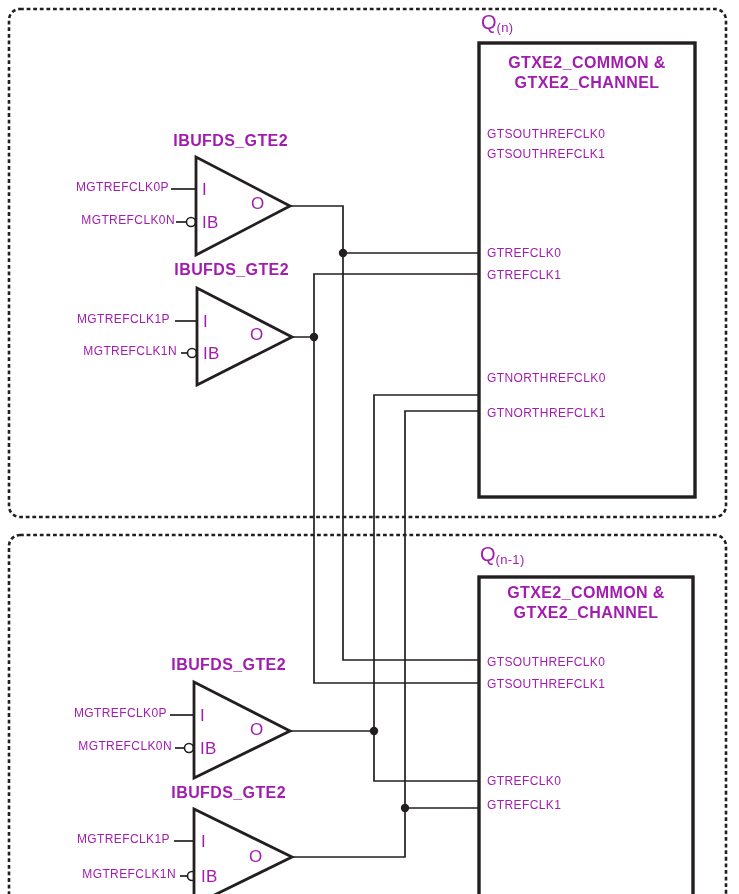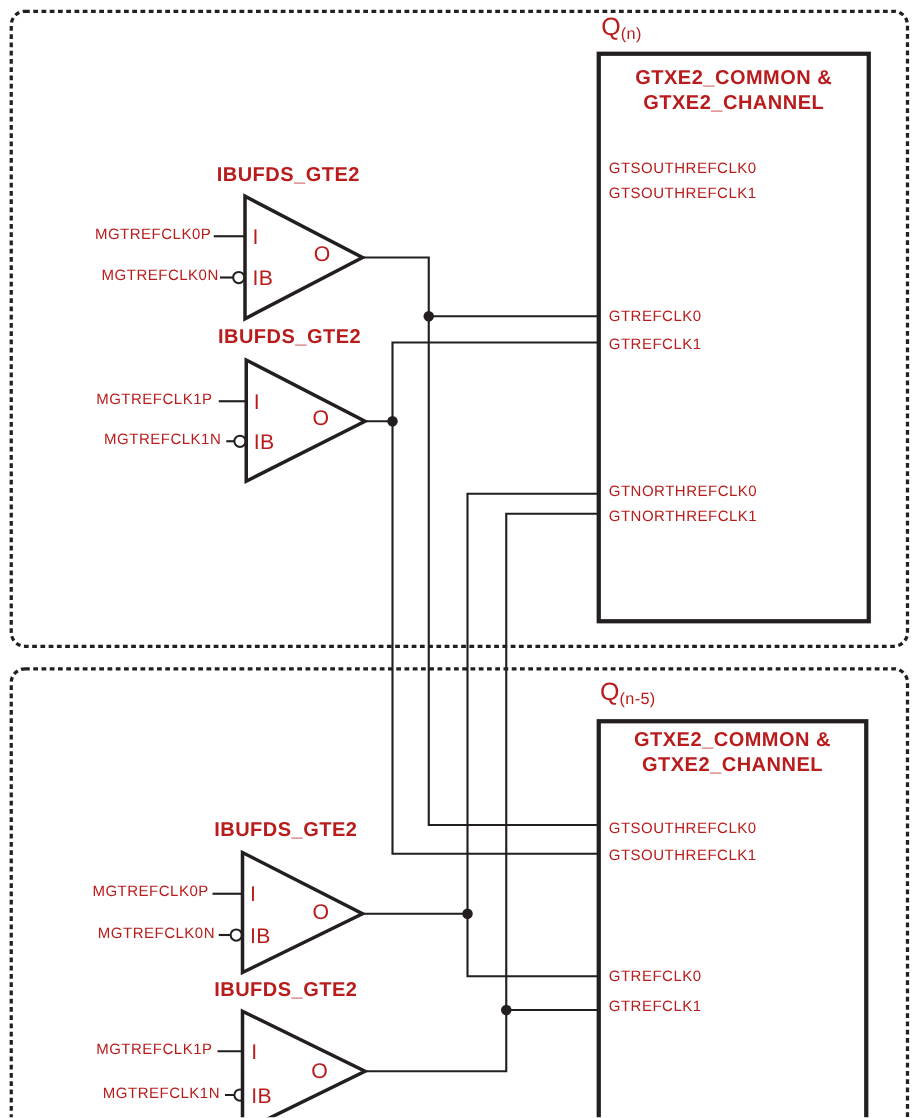--- a/index.html
+++ b/index.html
@@ -2,21 +2,21 @@
 <html><head>
 <meta charset="utf-8">
 <style>
   html,body{margin:0;padding:0;background:#ffffff;}
   #stage{
     position:relative;
     width:739px;height:894px;
     background:#ffffff;
     overflow:hidden;
     font-family:"Liberation Sans","DejaVu Sans",sans-serif;
-    color:#b91c1c;
+    color:#a21caf;
   }
   #wires{position:absolute;left:0;top:0;}
   .txt{position:absolute;white-space:nowrap;line-height:1;}
   .quad-label{font-size:20px;}
   .quad-label .sub{font-size:13px;position:relative;top:3px;letter-spacing:0.3px;}
   .block-title{
     font-size:16px;font-weight:bold;text-align:center;
     line-height:19.5px;letter-spacing:0.4px;white-space:nowrap;
   }
   .port{font-size:12px;letter-spacing:0.4px;}
@@ -85,39 +85,39 @@
 
   <div class="txt block-title" style="left:479px;top:53px;width:216px;">
     <div>GTXE2_COMMON &amp;</div>
     <div>GTXE2_CHANNEL</div>
   </div>
 
   <div class="txt port" style="left:487px;top:128px;">GTSOUTHREFCLK0</div>
   <div class="txt port" style="left:487px;top:148px;">GTSOUTHREFCLK1</div>
   <div class="txt port" style="left:487px;top:247px;">GTREFCLK0</div>
   <div class="txt port" style="left:487px;top:269px;">GTREFCLK1</div>
-  <div class="txt port" style="left:487px;top:387px;">GTNORTHREFCLK0</div>
+  <div class="txt port" style="left:487px;top:372px;">GTNORTHREFCLK0</div>
   <div class="txt port" style="left:487px;top:407px;">GTNORTHREFCLK1</div>
 
   <div class="txt buf-title" style="left:138px;top:133px;">IBUFDS_GTE2</div>
   <div class="txt inlabel" style="left:19px;top:181px;">MGTREFCLK0P</div>
   <div class="txt inlabel" style="left:25px;top:214px;">MGTREFCLK0N</div>
   <div class="txt pin" style="left:202px;top:181px;">I</div>
   <div class="txt pin" style="left:202px;top:214px;">IB</div>
   <div class="txt pin" style="left:251px;top:195px;">O</div>
 
   <div class="txt buf-title" style="left:139px;top:262px;">IBUFDS_GTE2</div>
   <div class="txt inlabel" style="left:20px;top:313px;">MGTREFCLK1P</div>
   <div class="txt inlabel" style="left:27px;top:345px;">MGTREFCLK1N</div>
   <div class="txt pin" style="left:203px;top:313px;">I</div>
   <div class="txt pin" style="left:203px;top:345px;">IB</div>
   <div class="txt pin" style="left:250px;top:326px;">O</div>
 
   <div class="txt quad-label" style="left:480px;top:544px;">
-    <span>Q</span><span class="sub">(n-5)</span>
+    <span>Q</span><span class="sub">(n-1)</span>
   </div>
 
   <div class="txt block-title" style="left:479px;top:583px;width:214px;">
     <div>GTXE2_COMMON &amp;</div>
     <div>GTXE2_CHANNEL</div>
   </div>
 
   <div class="txt port" style="left:487px;top:656px;">GTSOUTHREFCLK0</div>
   <div class="txt port" style="left:487px;top:678px;">GTSOUTHREFCLK1</div>
   <div class="txt port" style="left:487px;top:775px;">GTREFCLK0</div>

